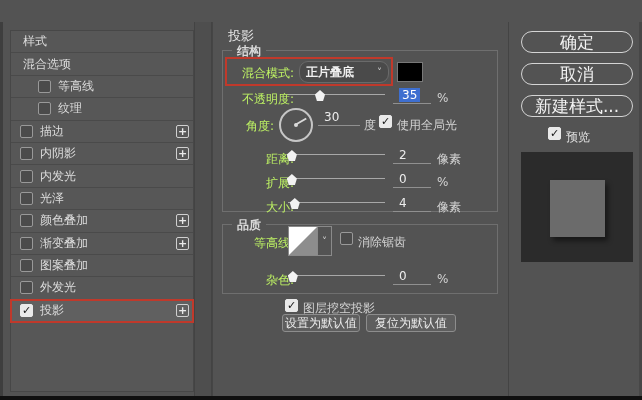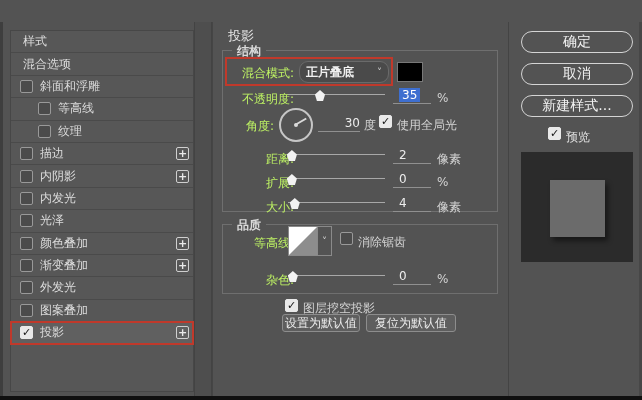--- a/index.html
+++ b/index.html
@@ -105,21 +105,21 @@
   }
   .gray-btn{
     height:18px; background:#5e5e5e; border:1px solid #8d8d8d; border-radius:3px;
     color:#ececec; font-size:12px; display:flex; align-items:center; justify-content:center;
     white-space:nowrap; cursor:default;
   }
   
   .pill{
     width:112px; height:22px; border:1px solid #d4d4d4; border-radius:12px;
     display:flex; align-items:center; justify-content:center;
-    color:#f2f2f2; font-size:14px; cursor:default; background:transparent;
+    color:#f2f2f2; font-size:17px; cursor:default; background:transparent;
   }
   .preview-box{width:112px; height:110px; background:#2b2b2b;}
   .preview-square{
     position:absolute; left:29px; top:28px; width:55px; height:57px; background:#6b6b6b;
     box-shadow:3px 4px 5px rgba(0,0,0,.45);
   }
 </style>
 </head>
 <body>
 
@@ -130,24 +130,20 @@
   <div class="win-edge-b"></div>
 
   <div class="sidebar">
     <div class="sb-row plain">
       <span class="sb-label">样式</span>
     </div>
     <div class="sb-row plain">
       <span class="sb-label">混合选项</span>
     </div>
 
-    <div class="sb-row has-cb">
-      <span class="cb"></span>
-      <span class="sb-label">斜面和浮雕</span>
-    </div>
     <div class="sb-row has-cb indent">
       <span class="cb"></span>
       <span class="sb-label">等高线</span>
     </div>
     <div class="sb-row has-cb indent">
       <span class="cb"></span>
       <span class="sb-label">纹理</span>
     </div>
     <div class="sb-row has-cb">
       <span class="cb"></span>
@@ -172,25 +168,25 @@
       <span class="sb-label">颜色叠加</span>
       <span class="plusbtn">+</span>
     </div>
     <div class="sb-row has-cb">
       <span class="cb"></span>
       <span class="sb-label">渐变叠加</span>
       <span class="plusbtn">+</span>
     </div>
     <div class="sb-row has-cb">
       <span class="cb"></span>
+      <span class="sb-label">图案叠加</span>
+    </div>
+    <div class="sb-row has-cb">
+      <span class="cb"></span>
       <span class="sb-label">外发光</span>
-    </div>
-    <div class="sb-row has-cb">
-      <span class="cb"></span>
-      <span class="sb-label">图案叠加</span>
     </div>
     <div class="sb-row has-cb hl">
       <span class="cb checked">
           <span class="glyph">✓</span>
         </span>
       <span class="sb-label">投影</span>
       <span class="plusbtn">+</span>
     </div>
     <div class="sb-filler"></div>
   </div>
@@ -217,21 +213,21 @@
     <span class="thumb" style="left: 33%;"></span>
   </div>
   <div class="abs val" style="left:393px; top:88px;"><span class="sel">35</span></div>
   <div class="abs unit" style="left:437px; top:91px;">%</div>
 
   <div class="abs lbl" style="left:228px; top:118px; width:46px;">角度:</div>
   <div class="abs dial" style="left:279px; top:108px;">
     <span class="needle"></span>
     <span class="dialdot"></span>
   </div>
-  <div class="abs val" style="left:318px; top:116px; width:42px;text-align:right;"><span>30</span></div>
+  <div class="abs val" style="left:318px; top:110px; width:42px;"><span>30</span></div>
   <div class="abs unit" style="left:364px; top:117px;">度</div>
   <span class="cb checked abs" style="left:379px; top:115px;">
       <span class="glyph">✓</span>
     </span>
   <div class="abs" style="left:397px; top:117px; color:#d4d4d4;">使用全局光</div>
 
   <div class="abs lbl" style="left:228px; top:151px;">距离:</div>
   <div class="abs slider" style="left:288px; top:148px;">
     <span class="thumb" style="left: 4%;"></span>
   </div>

